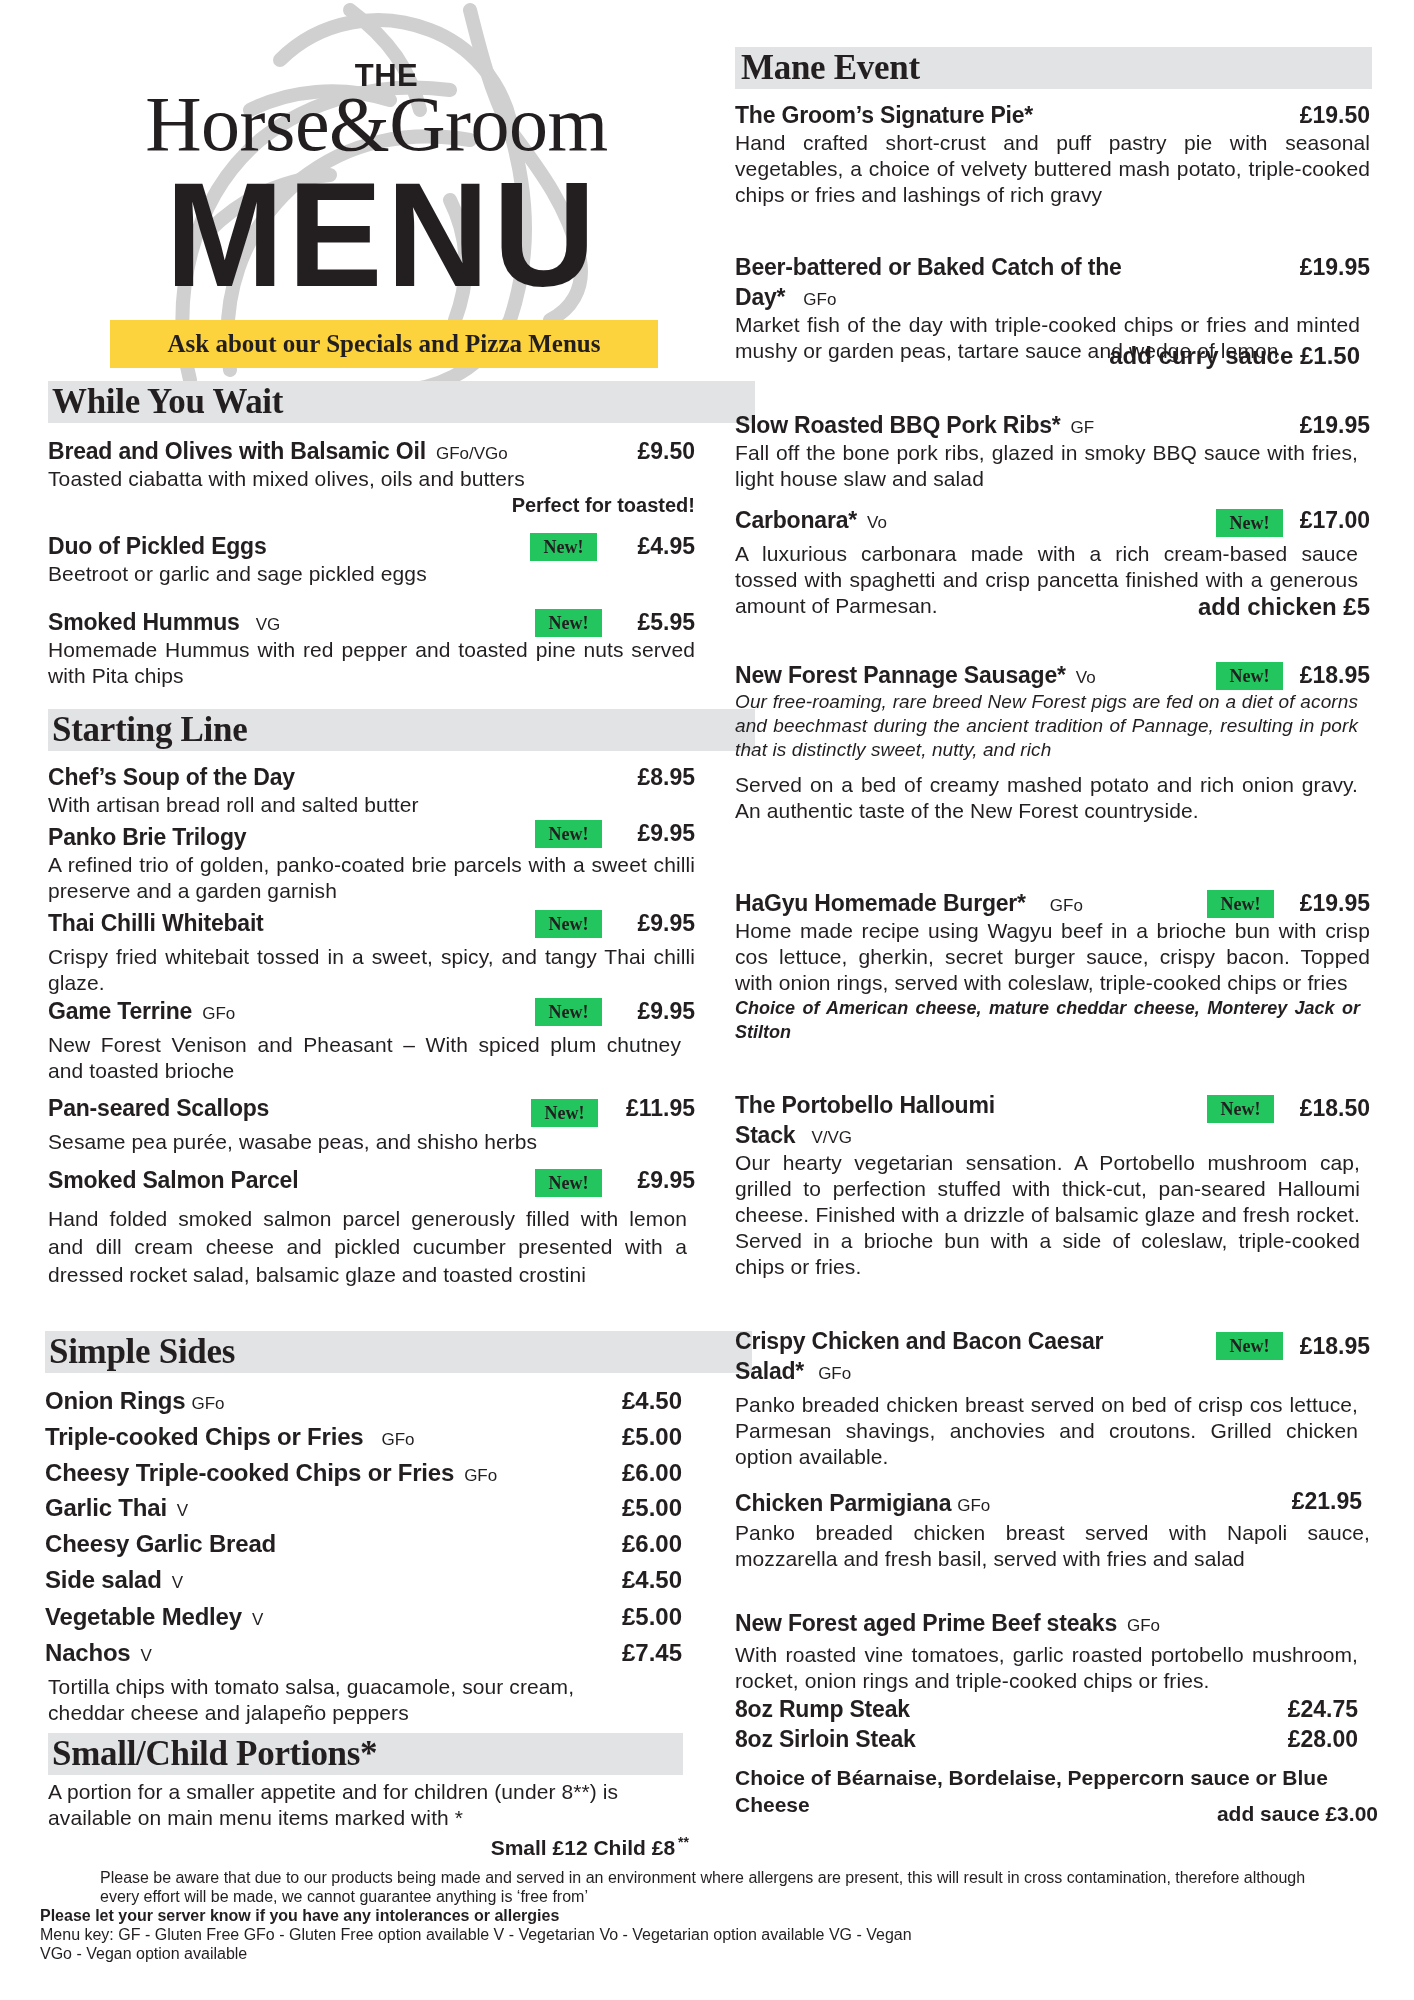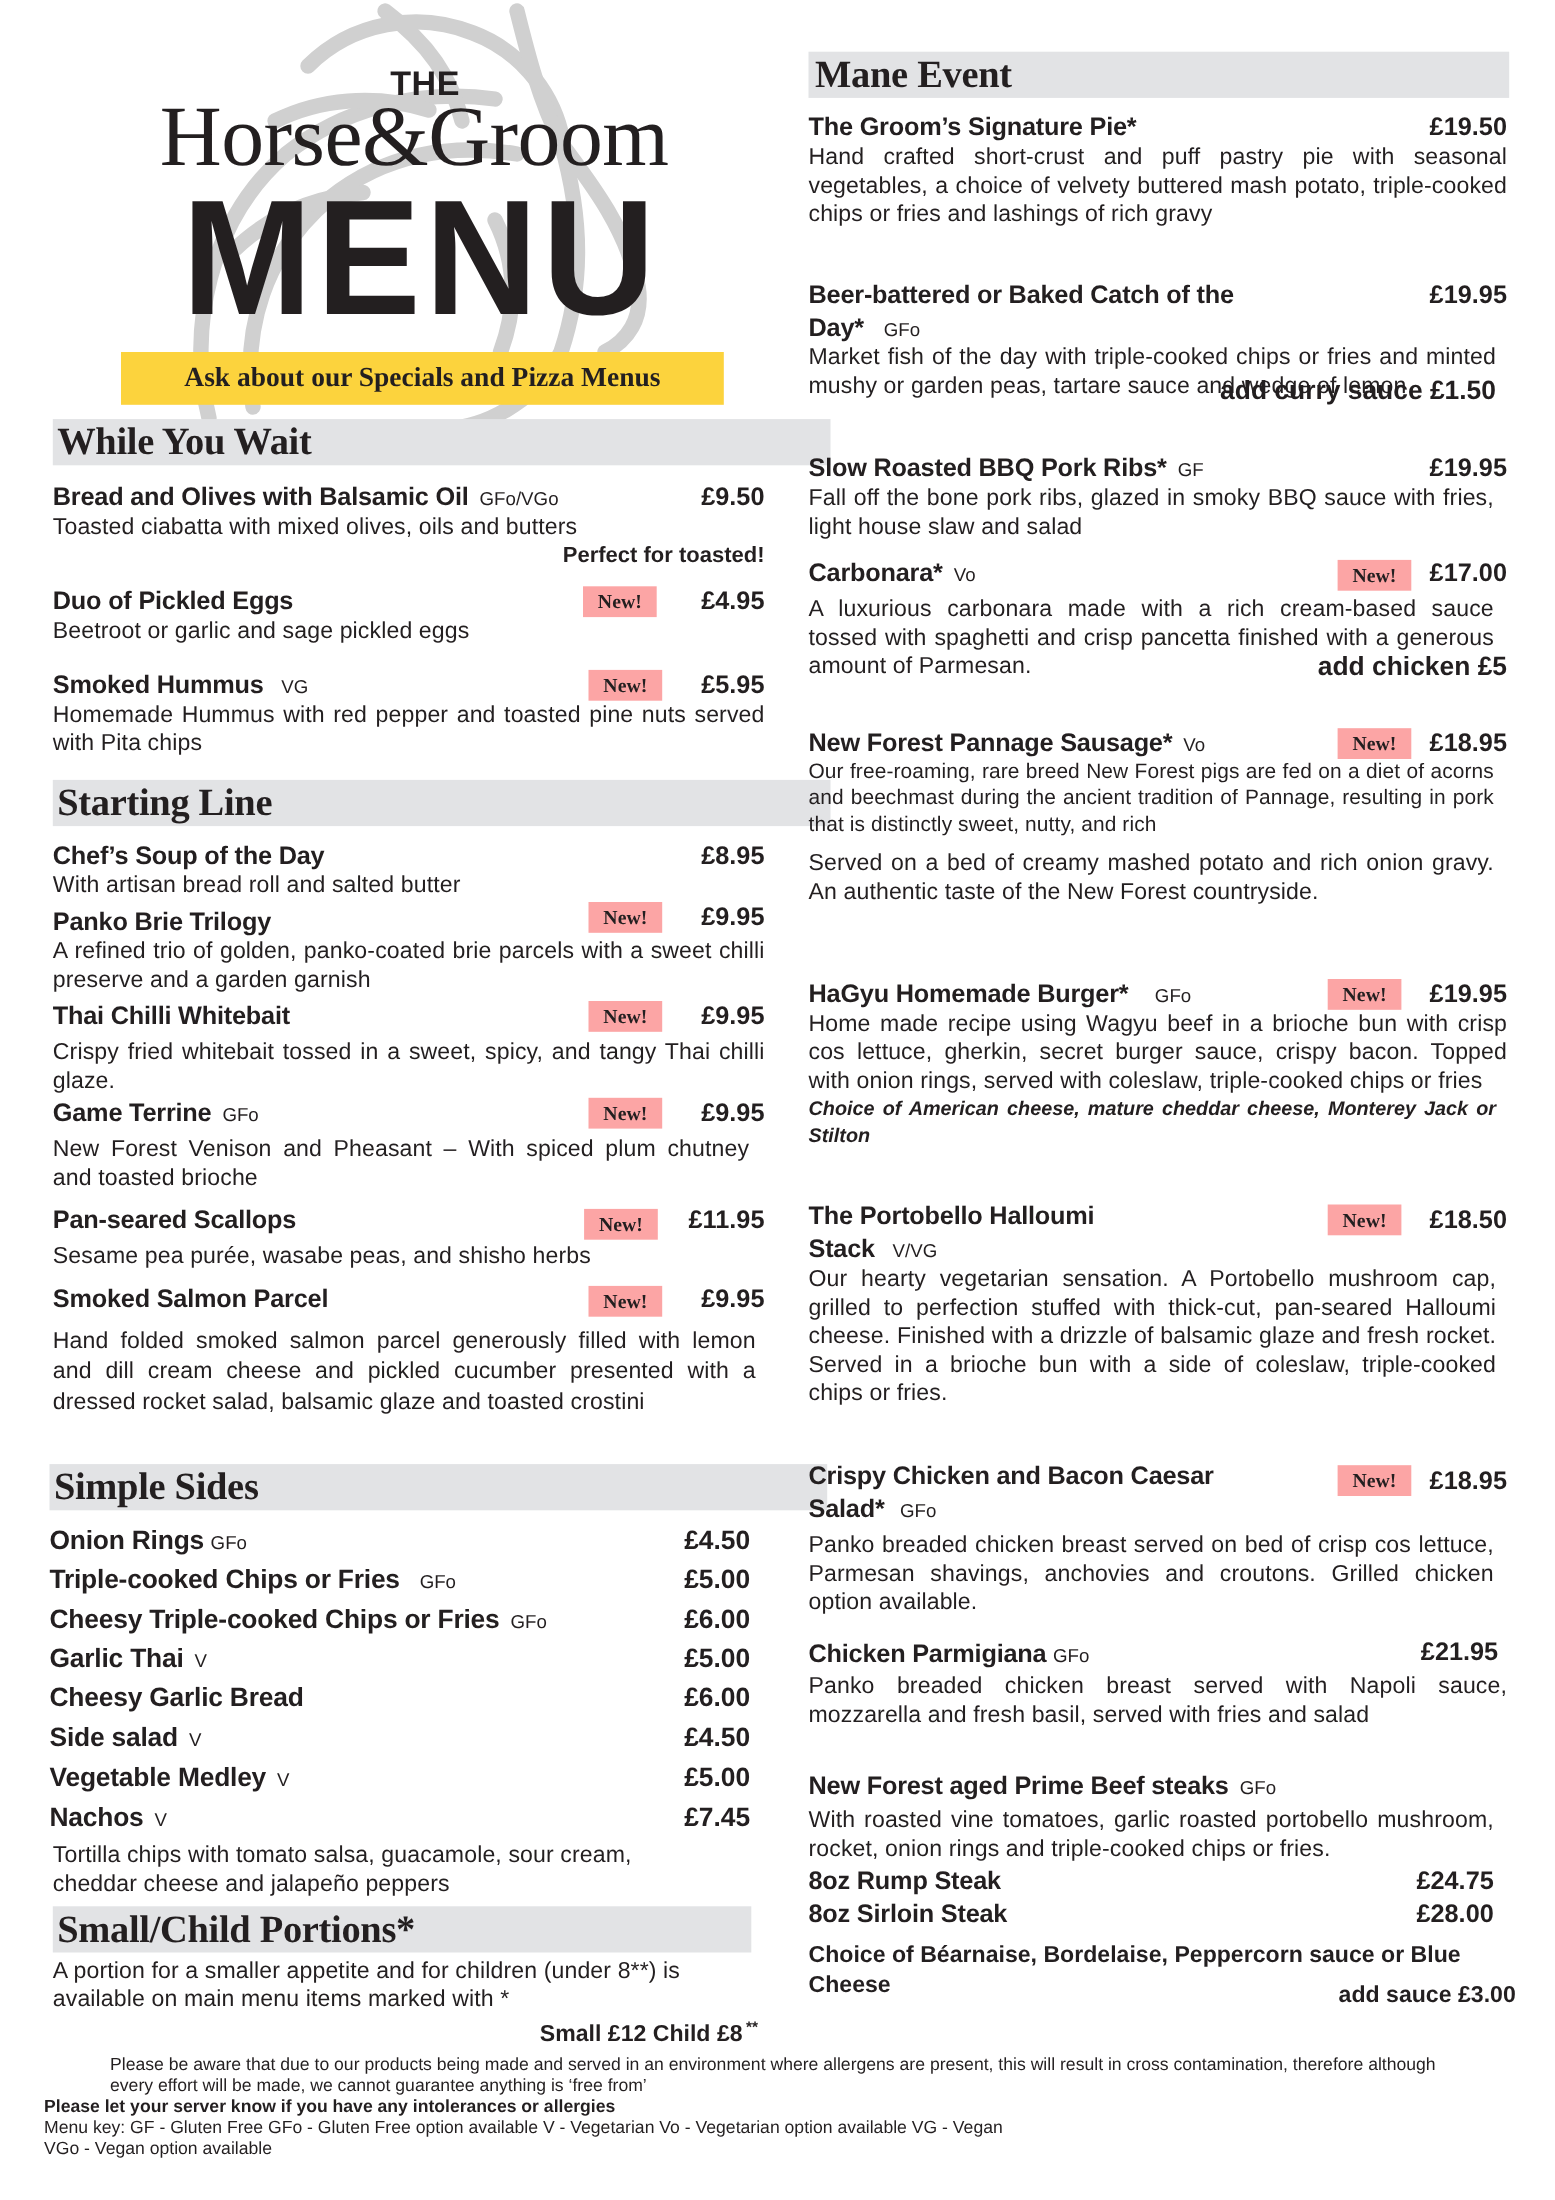--- a/index.html
+++ b/index.html
@@ -24,24 +24,24 @@
     .sec-head { position: absolute; left: 0; width: 707px; height: 42px; background: #e2e3e5;
       font-family: "Liberation Serif", serif; font-weight: 700; font-size: 35px; line-height: 42px; padding-left: 4px; letter-spacing: -0.3px; }
     .col-right .sec-head { width: 637px; padding-left: 6px; }
 
     .item { position: absolute; left: 0; width: 647px; }
     .col-right .item { width: 635px; }
     .row { position: relative; height: 30px; }
     .name { position: absolute; left: 0; top: 0; font-weight: 700; font-size: 23px; line-height: 30px; white-space: nowrap; letter-spacing: -0.2px; }
     .tag { font-weight: 400; font-size: 17px; margin-left: 10px; letter-spacing: 0; }
     .price { position: absolute; right: 0; top: 0; font-weight: 700; font-size: 23px; line-height: 30px; }
-    .badge { position: absolute; top: 2px; width: 67px; height: 28px; background: #fca5a5;
+    .badge { position: absolute; top: 2px; width: 67px; height: 28px; background: #22c55e;
       font-family: "Liberation Serif", serif; font-weight: 700; font-size: 18px; line-height: 28px; text-align: center; }
     .desc { font-size: 21px; line-height: 26px; text-align: justify; color: #231f20; letter-spacing: 0.1px; }
-    .desc.italic { font-size: 19px; line-height: 24px; }
+    .desc.italic { font-style: italic; font-size: 19px; line-height: 24px; }
     .bold-note { font-weight: 700; font-size: 20px; line-height: 26px; }
     .right-note { position: absolute; right: 0; font-weight: 700; font-size: 24px; line-height: 24px; white-space: nowrap; }
     .choice { font-weight: 700; font-style: italic; font-size: 18px; line-height: 24px; text-align: justify; }
 
     .side-row { position: absolute; left: 0; width: 637px; height: 34px; }
     .side-row .name, .side-row .price { font-size: 24px; line-height: 34px; }
 
     .footer { position: absolute; left: 40px; top: 1868px; width: 1334px; font-size: 16px; line-height: 19px; color: #231f20; z-index: 1; }
     .footer .strong { font-weight: 700; }
   </style>

